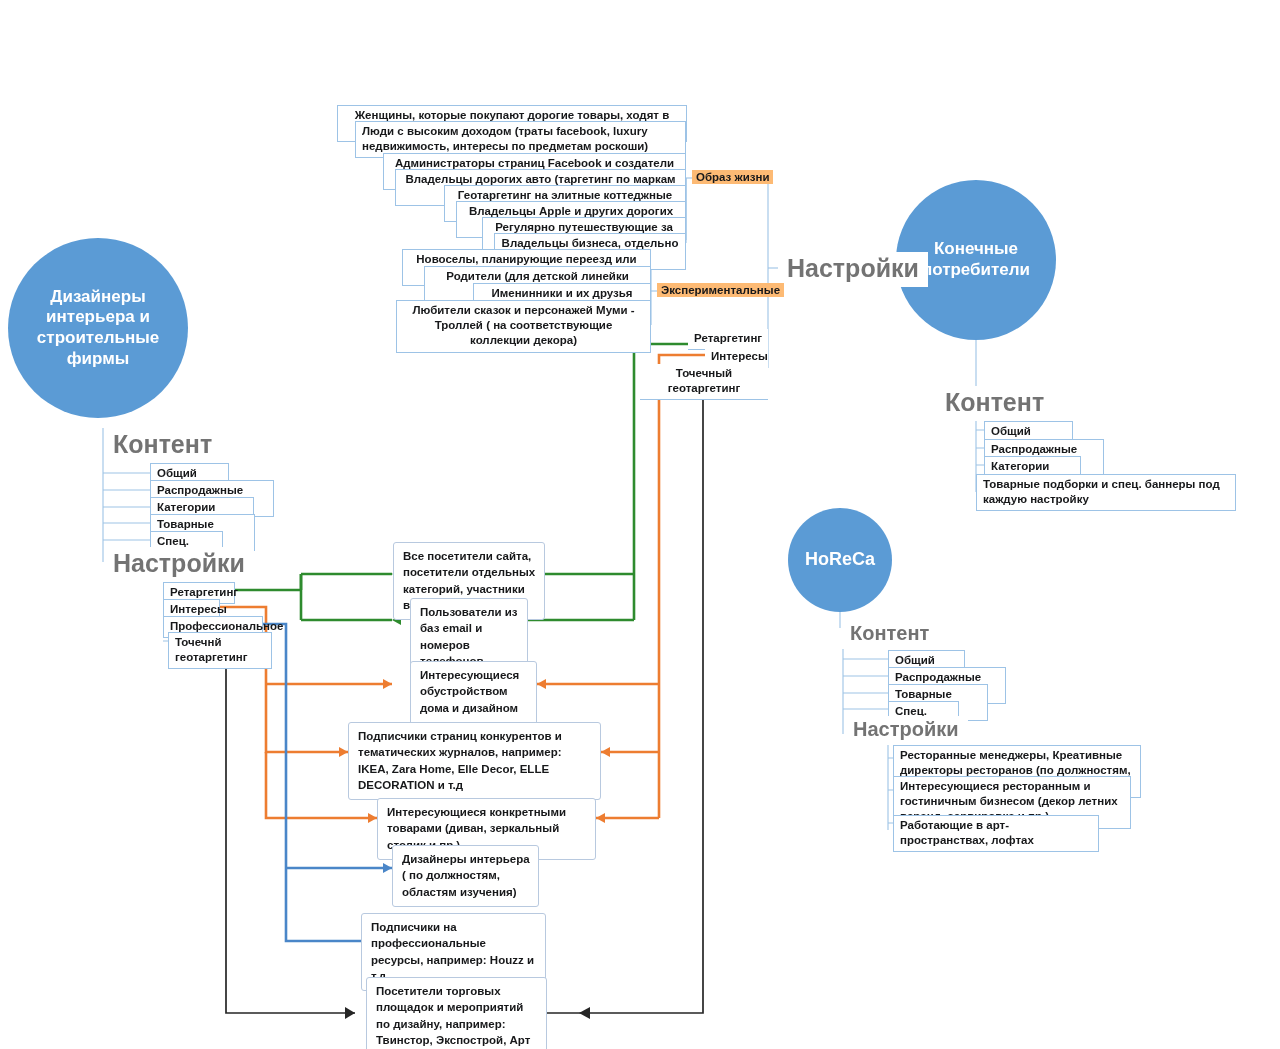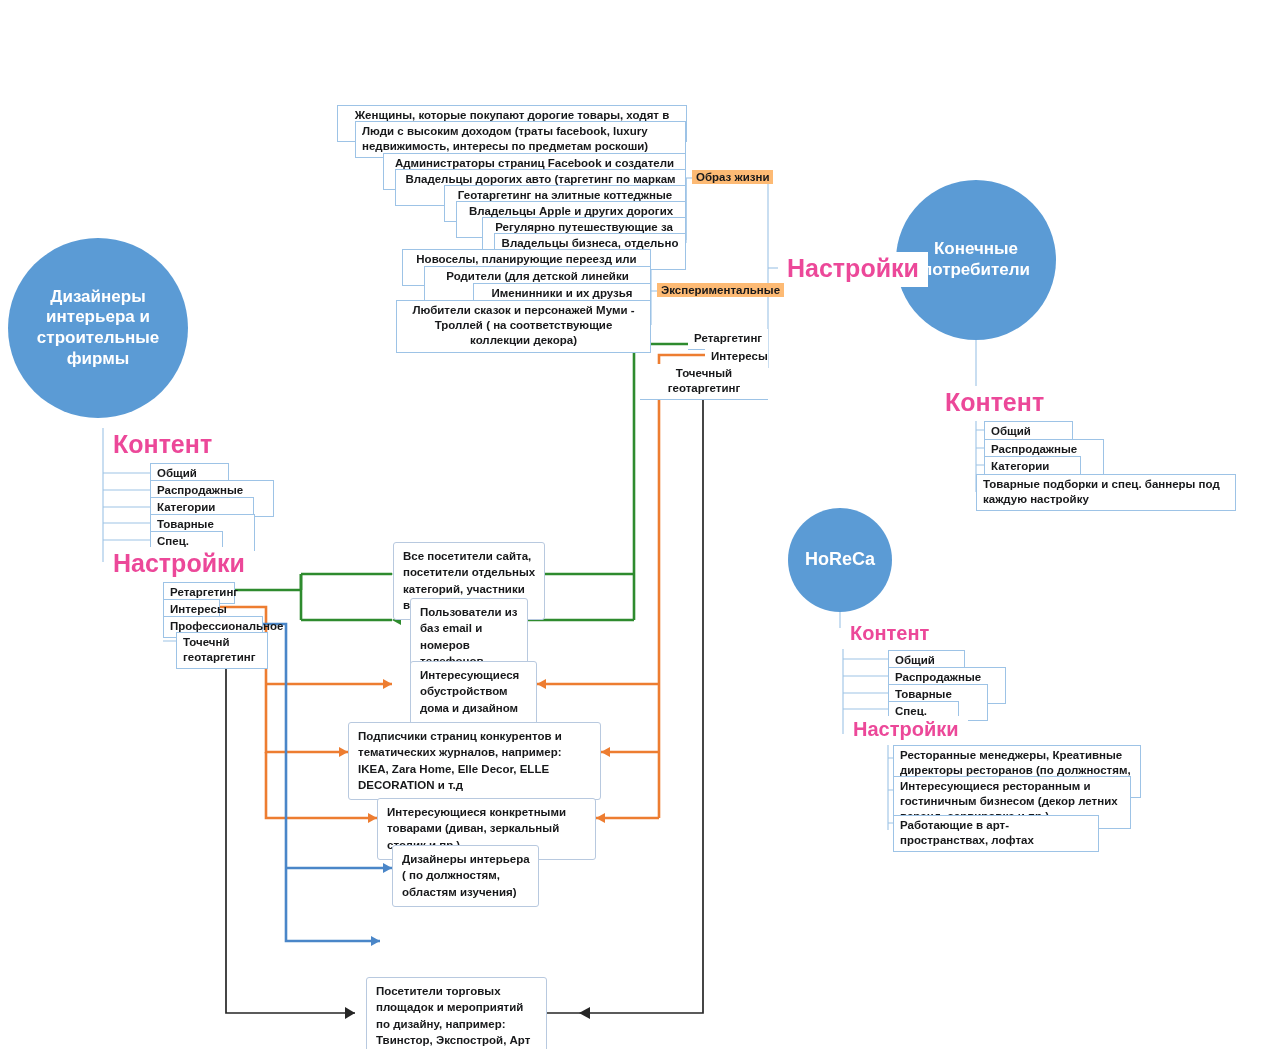--- a/index.html
+++ b/index.html
@@ -10,21 +10,21 @@
   svg.wires{position:absolute;left:0;top:0;width:1280px;height:1049px;pointer-events:none;}
 
   .circle{position:absolute;border-radius:50%;background:#5B9BD5;color:#fff;
           display:flex;align-items:center;justify-content:center;text-align:center;
           font-weight:bold;line-height:1.22;box-sizing:border-box;}
   .c-design{left:8px;top:238px;width:180px;height:180px;font-size:17px;padding:0 14px;}
   .c-end{left:896px;top:180px;width:160px;height:160px;font-size:17px;padding:0 16px;}
   .c-horeca{left:788px;top:508px;width:104px;height:104px;font-size:18px;}
 
   .hdr{position:absolute;background:#fff;border:1px solid #bcd6ee;
-       font-size:22px;font-weight:bold;color:#ec4899;padding:2px 9px 4px 9px;
+       font-size:22px;font-weight:bold;color:#737373;padding:2px 9px 4px 9px;
        box-sizing:border-box;white-space:nowrap;line-height:1.15;}
   .hdr.big{font-size:25px;border:none;}
 
   .leaf{position:absolute;background:#fff;border:1px solid #9dc3e6;
         font-size:11.5px;font-weight:bold;color:#17181a;
         padding:2px 6px 3px 6px;box-sizing:border-box;line-height:1.32;}
 
   .node{position:absolute;background:#fff;border:1px solid #b8c9df;border-radius:3px;
         font-size:11.5px;font-weight:bold;color:#17181a;
         padding:5px 8px 6px 9px;box-sizing:border-box;line-height:1.42;}
@@ -163,34 +163,35 @@
   <div class="leaf" style="left:150px;top:463px;width:79px;">Общий баннер</div>
   <div class="leaf" style="left:150px;top:480px;width:124px;">Распродажные баннеры</div>
   <div class="leaf" style="left:150px;top:497px;width:104px;">Категории товаров</div>
   <div class="leaf" style="left:150px;top:514px;width:105px;">Товарные подборки</div>
   <div class="leaf" style="left:150px;top:531px;width:73px;">Спец. баннеры</div>
 
   <div class="hdr big" style="left:104px;top:547px;">Настройки</div>
   <div class="leaf" style="left:163px;top:582px;width:72px;">Ретаргетинг</div>
   <div class="leaf" style="left:163px;top:599px;width:57px;">Интересы</div>
   <div class="leaf" style="left:163px;top:616px;width:100px;">Профессиональное</div>
-  <div class="leaf" style="left:176px;top:632px;width:92px;">Точечнй геотаргетинг</div>
+  <div class="leaf" style="left:168px;top:632px;width:104px;">Точечнй геотаргетинг</div>
 
   <div class="hdr big" style="left:841px;top:620px;font-size:20px;">Контент</div>
   <div class="leaf" style="left:888px;top:650px;width:77px;">Общий баннер</div>
   <div class="leaf" style="left:888px;top:667px;width:118px;">Распродажные баннеры</div>
   <div class="leaf" style="left:888px;top:684px;width:100px;">Товарные подборки</div>
   <div class="leaf" style="left:888px;top:701px;width:71px;">Спец. баннеры</div>
 
   <div class="hdr big" style="left:844px;top:716px;font-size:20px;">Настройки</div>
   <div class="leaf" style="left:893px;top:745px;width:248px;">Ресторанные менеджеры, Креативные директоры ресторанов (по должностям, областям узучения)</div>
   <div class="leaf" style="left:893px;top:776px;width:238px;">Интересующиеся ресторанным и гостиничным бизнесом (декор летних веранд, сервировка и пр.)</div>
   <div class="leaf" style="left:893px;top:815px;width:206px;">Работающие в арт-пространствах, лофтах</div>
 
   <div class="node" style="left:393px;top:542px;width:152px;">Все посетители сайта, посетители отдельных категорий, участники воронки продаж</div>
   <div class="node" style="left:410px;top:598px;width:118px;">Пользователи из баз email и номеров телефонов</div>
   <div class="node" style="left:410px;top:661px;width:127px;">Интересующиеся обустройством дома и дизайном интерьера</div>
   <div class="node" style="left:348px;top:722px;width:253px;">Подписчики страниц конкурентов и тематических журналов, например: IKEA, Zara Home, Elle Decor,  ELLE DECORATION и т.д</div>
   <div class="node" style="left:377px;top:798px;width:219px;">Интересующиеся  конкретными товарами (диван, зеркальный столик и пр.)</div>
   <div class="node" style="left:392px;top:845px;width:147px;">Дизайнеры интерьера ( по должностям, областям изучения)</div>
+  <div class="node" style="left:361px;top:913px;width:185px;">Подписчики на профессиональные ресурсы, например: Houzz и т.д.</div>
   <div class="node" style="left:366px;top:977px;width:181px;">Посетители торговых площадок и мероприятий по дизайну, например: Твинстор, Экспострой, Арт плей и т.д</div>
 
 </div>
 
 </body></html>

